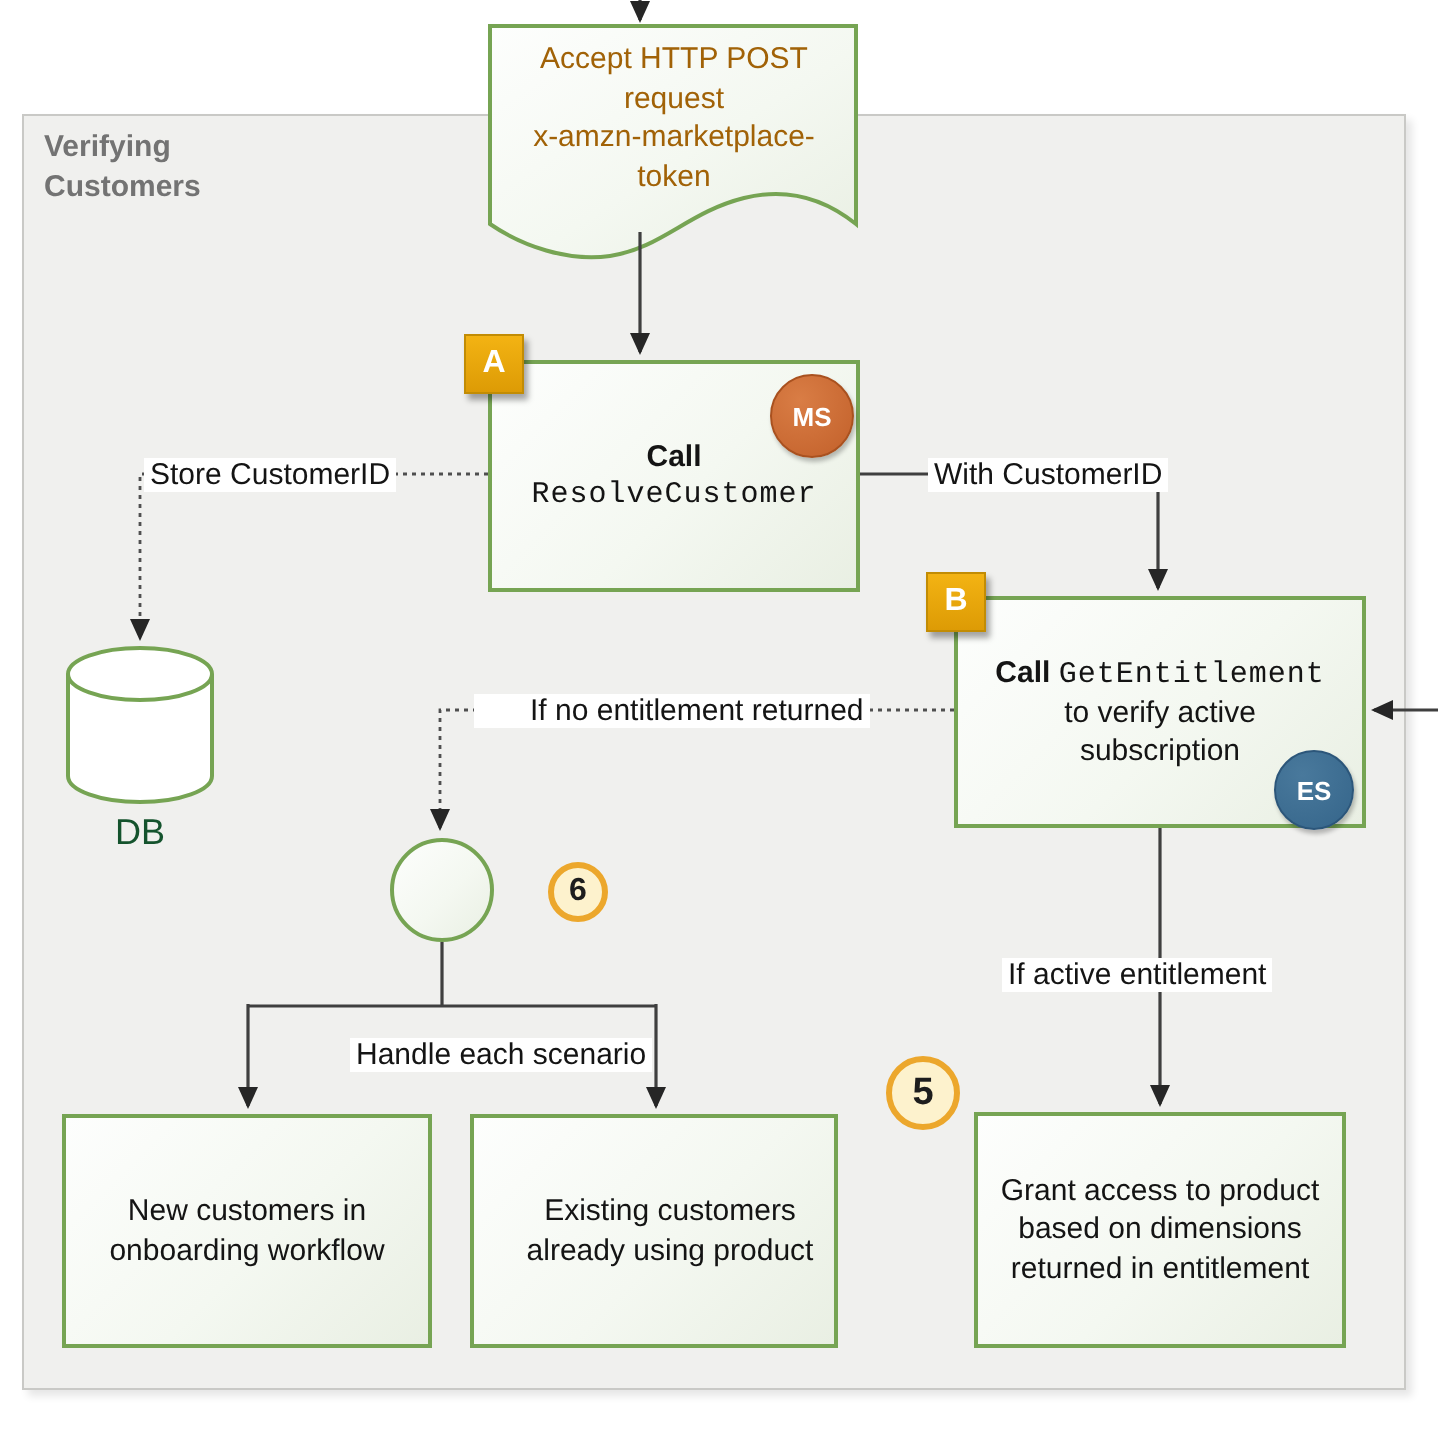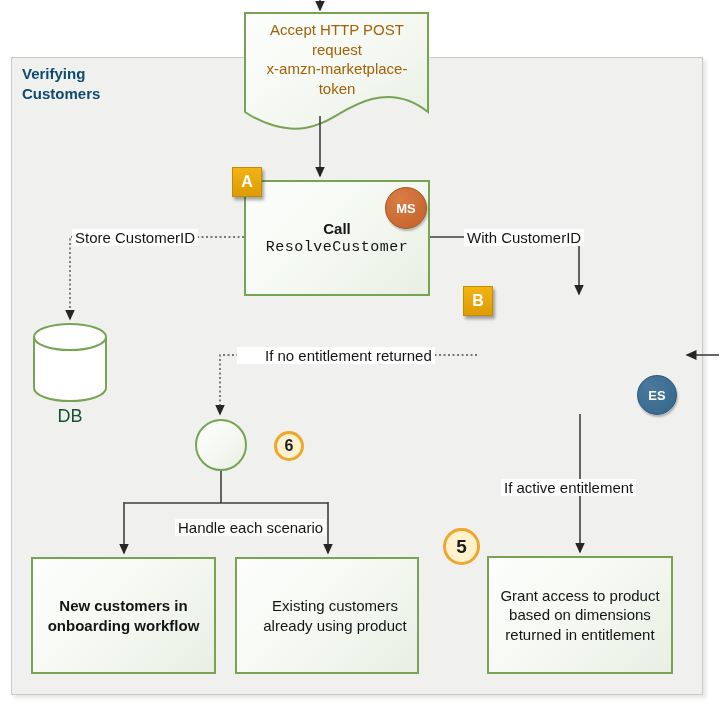--- a/index.html
+++ b/index.html
@@ -1,21 +1,21 @@
 <!DOCTYPE html>
 <html><head>
 <meta charset="utf-8">
 <style>
   html,body{margin:0;padding:0;background:#ffffff;}
   body{width:720px;height:718px;font-family:"Liberation Sans",sans-serif;color:#151515;}
   .canvas{position:relative;width:720px;height:718px;overflow:hidden;}
   .panel{position:absolute;left:11px;top:57px;width:692px;height:638px;background:#f0f0ee;
          border:1px solid #c9c9c6;box-sizing:border-box;box-shadow:3px 3px 4px rgba(0,0,0,0.10);}
   .panel-title{position:absolute;left:22px;top:64px;width:100px;font-size:15px;font-weight:bold;
-               line-height:1.3;color:#0c4a6e;}
+               line-height:1.3;color:#737373;}
   svg.layer{position:absolute;left:0;top:0;z-index:2;}
   .node{position:absolute;box-sizing:border-box;border:2px solid #76a453;
         background:linear-gradient(135deg,#fdfefd 0%,#f4f8f1 55%,#e9efe3 100%);
         display:flex;align-items:center;justify-content:center;text-align:center;z-index:3;}
   .node .txt{font-size:15px;line-height:1.28;color:#141414;}
   .mono{font-family:"Liberation Mono",monospace;font-size:15px;letter-spacing:0.5px;}
   .bold{font-weight:bold;}
   .doc-text{position:absolute;left:250px;top:20px;width:174px;text-align:center;font-size:15px;
             line-height:1.3;white-space:pre-line;z-index:3;color:#a16207;}
   .step-badge{position:absolute;width:28px;height:28px;z-index:5;
@@ -91,35 +91,42 @@
 
   <div class="node" style="left:244px;top:180px;width:186px;height:116px;">
     <div class="txt">
       <span class="bold" style="display:block;">Call</span>
       <span class="mono" style="display:block;">ResolveCustomer</span>
     </div>
   </div>
   <div class="step-badge" style="left:232px;top:167px;">A</div>
   <div class="svc-badge svc-ms">MS</div>
 
+  <div class="node" style="left:477px;top:298px;width:206px;height:116px;">
+    <div class="txt" style="width:172px;">
+      <span class="bold">Call</span>
+      <span class="mono">GetEntitlement</span>
+      <span>to verify active subscription</span>
+    </div>
+  </div>
   <div class="step-badge" style="left:463px;top:286px;">B</div>
   <div class="svc-badge svc-es">ES</div>
 
   <div class="db-label">DB</div>
 
   <div class="edge-label" style="left:72px;top:229px;">Store CustomerID</div>
   <div class="edge-label" style="left:464px;top:229px;">With CustomerID</div>
   <div class="edge-label" style="left:237px;top:347px;padding-left:28px;">If no entitlement returned</div>
   <div class="edge-label" style="left:501px;top:479px;">If active entitlement</div>
   <div class="edge-label" style="left:143px;top:519px;margin-left:32px;">Handle each scenario</div>
 
   <div class="num-marker" style="left:274px;top:431px;width:30px;height:30px;font-size:16px;">6</div>
   <div class="num-marker" style="left:443px;top:528px;width:37px;height:37px;font-size:19px;">5</div>
 
-  <div class="node" style="left:31px;top:557px;width:185px;height:117px;font-weight:bold;">
+  <div class="node" style="left:31px;top:557px;width:185px;height:117px;">
     <div class="txt" style="width:168px;">New customers in onboarding workflow</div>
   </div>
   <div class="node" style="left:235px;top:557px;width:184px;height:117px;padding-left:16px;">
     <div class="txt" style="width:168px;">Existing customers already using product</div>
   </div>
   <div class="node" style="left:487px;top:556px;width:186px;height:118px;">
     <div class="txt" style="width:162px;">Grant access to product based on dimensions returned in entitlement</div>
   </div>
 
 </div>

